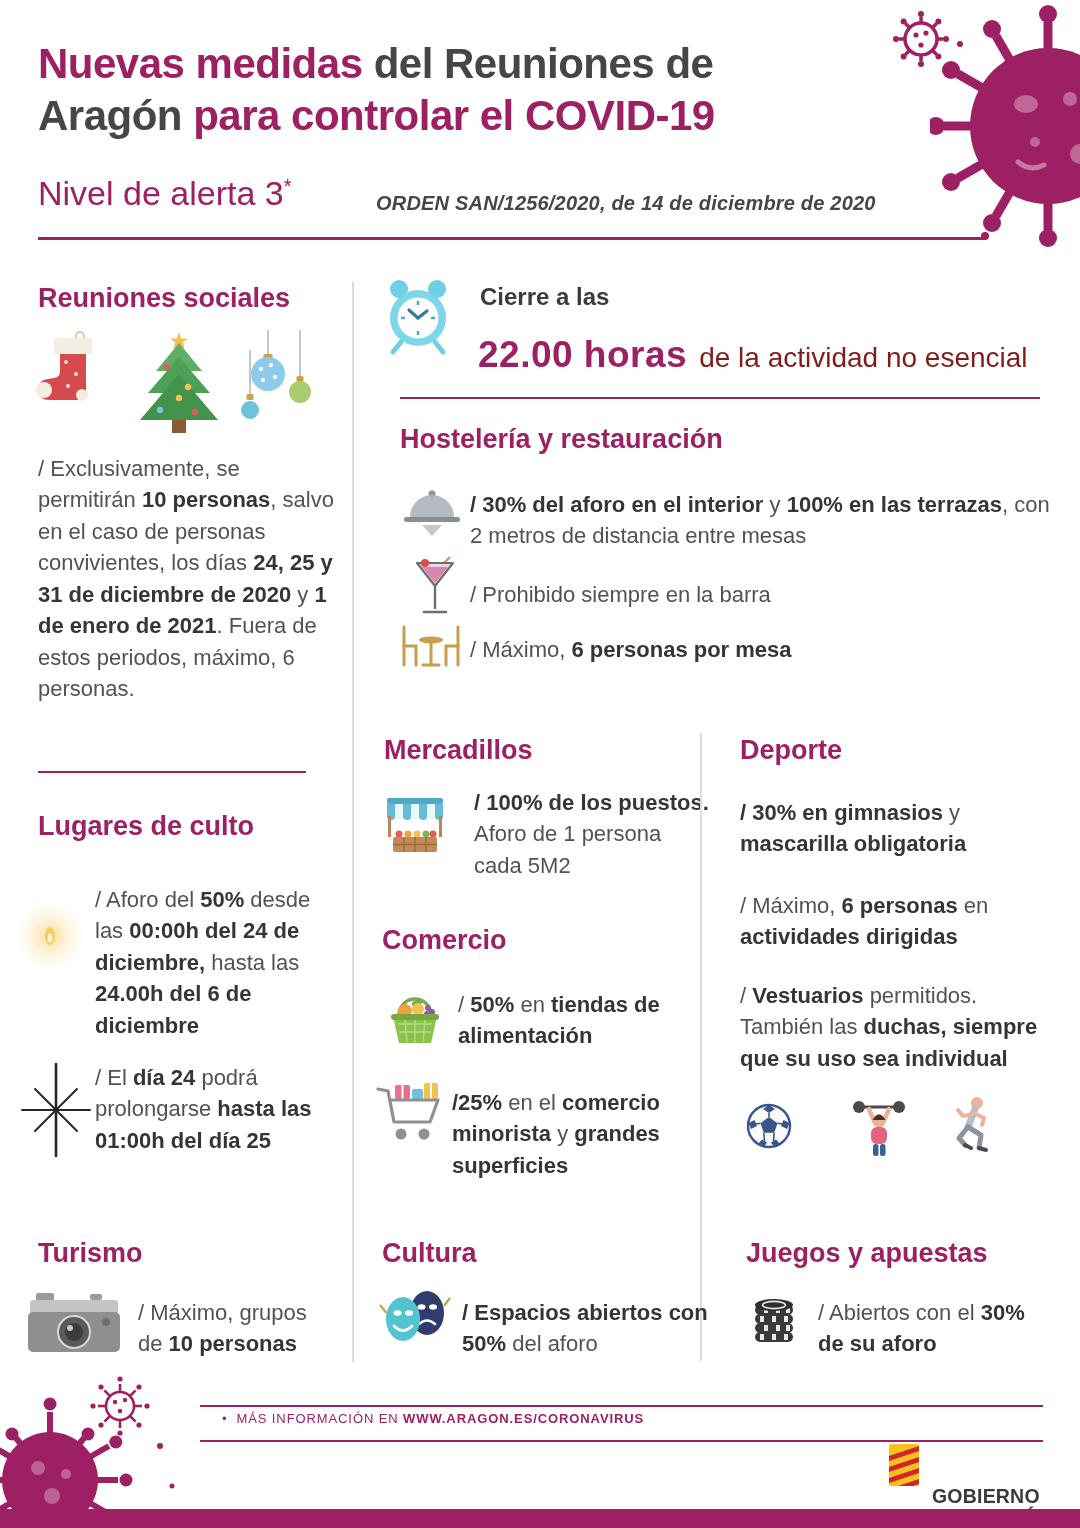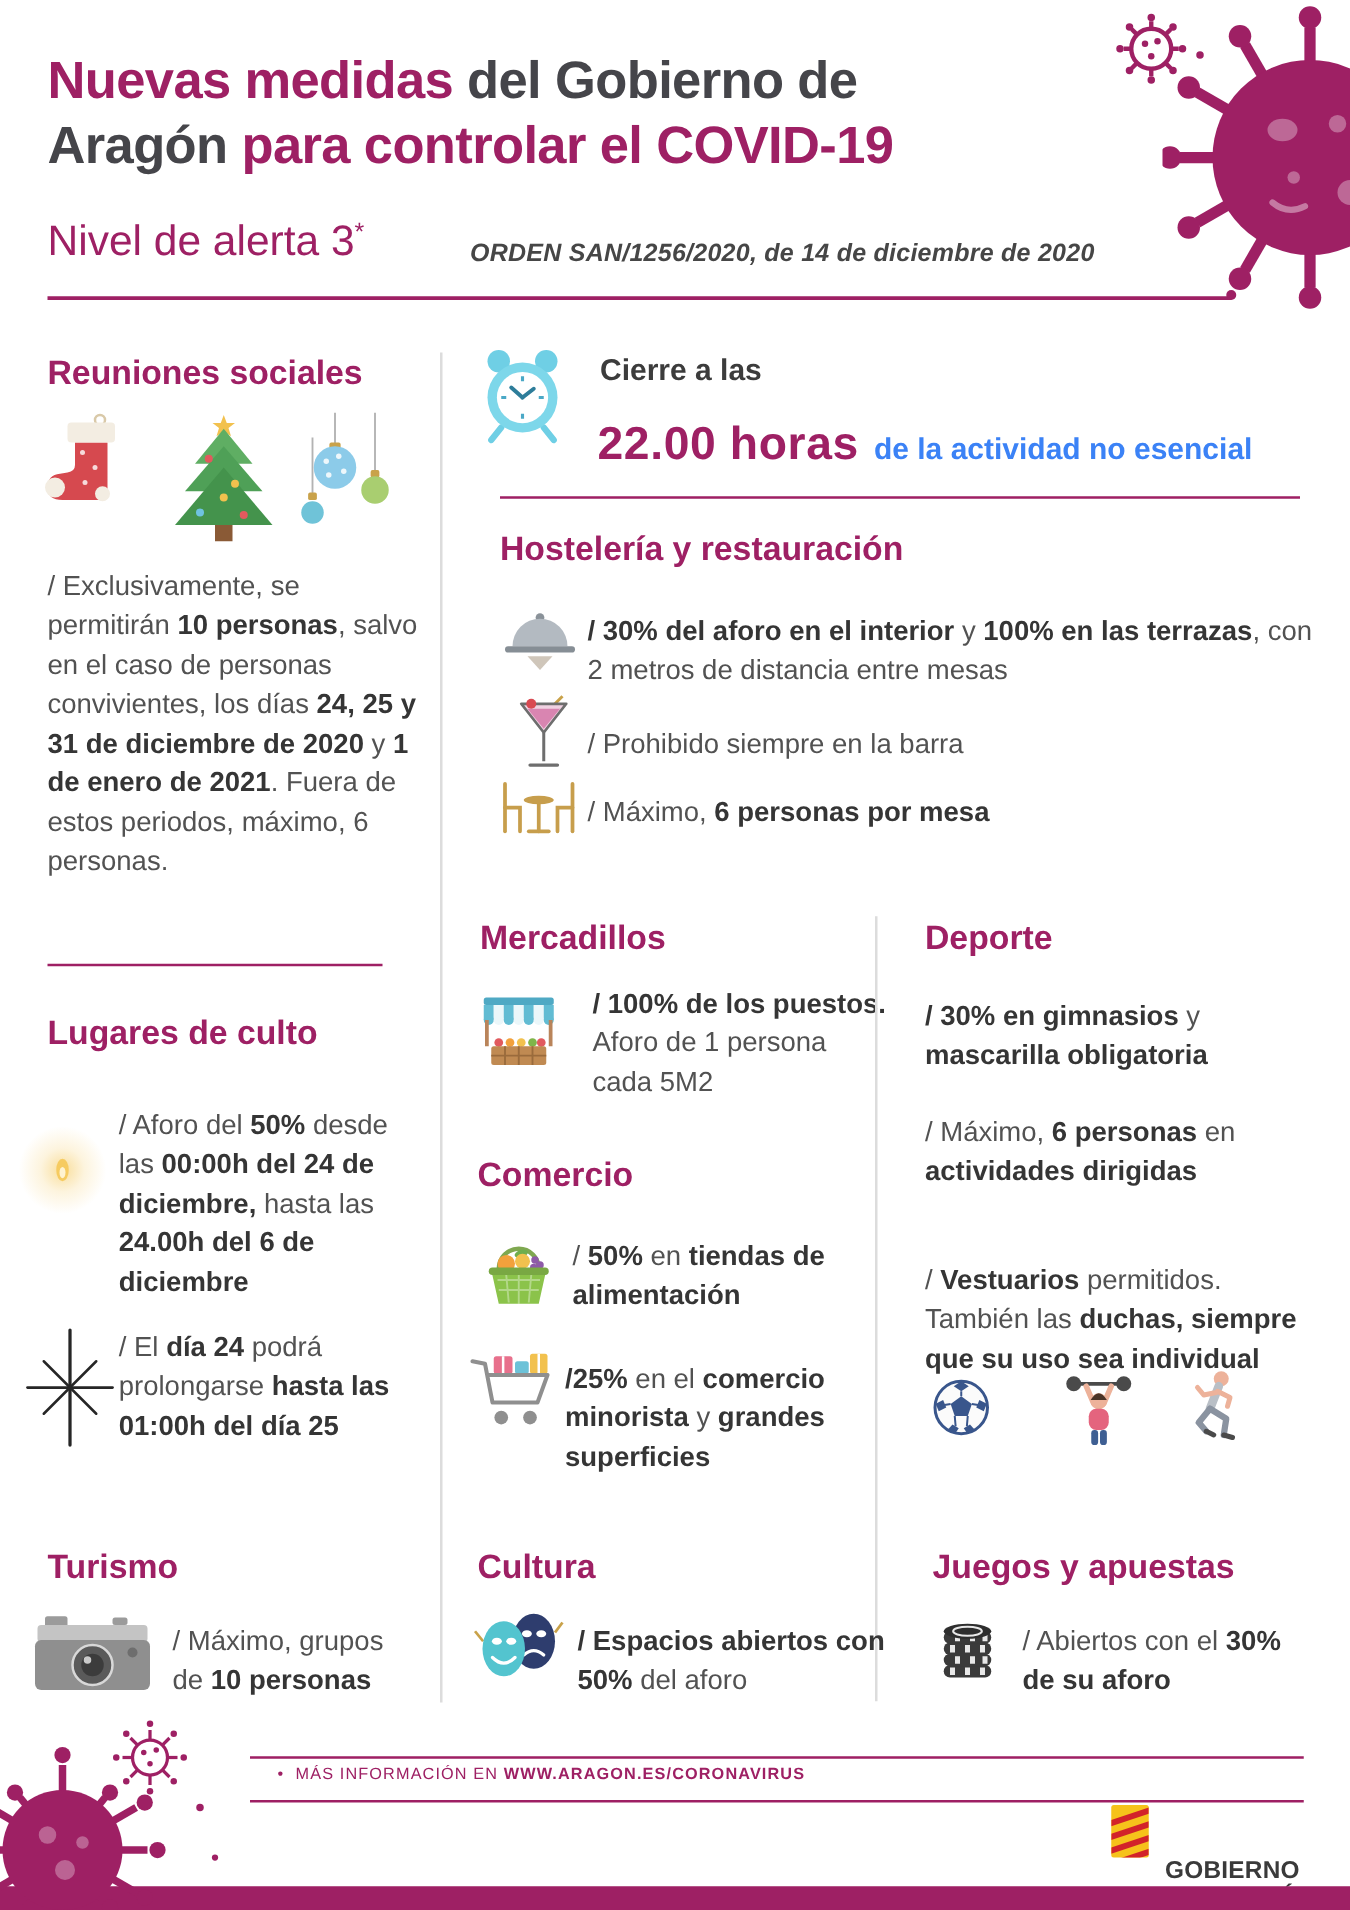--- a/index.html
+++ b/index.html
@@ -42,28 +42,28 @@
   .p-culto2 { left:95px; top:1062px; width:248px; }
   .p-turismo { left:138px; top:1297px; width:190px; }
   .p-host1 { left:470px; top:489px; width:585px; }
   .p-host2 { left:470px; top:579px; width:500px; }
   .p-host3 { left:470px; top:634px; width:500px; }
   .p-merc { left:474px; top:787px; width:240px; }
   .p-com1 { left:458px; top:989px; width:245px; }
   .p-com2 { left:452px; top:1087px; width:250px; }
   .p-dep1 { left:740px; top:797px; width:308px; }
   .p-dep2 { left:740px; top:890px; width:308px; }
-  .p-dep3 { left:740px; top:980px; width:314px;margin-top:28px; }
+  .p-dep3 { left:740px; top:980px; width:314px; }
   .p-cultura { left:462px; top:1297px; width:248px; }
   .p-juegos { left:818px; top:1297px; width:230px; }
 
   .intro { left:480px; top:283px; font-size:24px; font-weight:700; color:#3C3C3C; }
   .time-row { left:478px; top:306px; display:flex; align-items:baseline; gap:12px; white-space:nowrap; }
   .time { font-size:37px; font-weight:700; color:#9E2064; letter-spacing:0.5px;margin-top:28px; }
-  .time-rest { font-size:24px; font-weight:700; color:#3b82f6; }
+  .time-rest { font-size:28px; font-weight:400; color:#7f1d1d; }
 
   .i-clock { left:378px; top:276px; }
   .i-xmas { left:34px; top:330px; }
   .i-candle { left:14px; top:900px; }
   .i-star { left:12px; top:1062px; }
   .i-camera { left:24px; top:1290px; }
   .i-cloche { left:402px; top:484px; }
   .i-cocktail { left:414px; top:556px; }
   .i-table { left:396px; top:620px; }
   .i-stall { left:382px; top:793px; }
@@ -82,21 +82,21 @@
   .footinfo { left:222px; top:1411px; font-size:13px; letter-spacing:0.9px; color:#9E2064; display:flex; align-items:center; gap:9px; }
   .footinfo .url { font-weight:700; }
   .gov { left:932px; top:1446px; font-size:19.5px; font-weight:700; color:#3A3A3A; line-height:1.12; letter-spacing:0.2px;margin-top:40px; }
   .bottom-bar { left:0; top:1509px; width:1080px; height:19px; background:#9E2064; z-index:1; }
 </style>
 </head>
 <body>
 
 <div class="page">
 
-  <h1 class="abs title"><span class="accent">Nuevas medidas</span><span> del Gobierno de</span><br><span>Aragón </span><span class="accent">para controlar el COVID-19</span></h1>
+  <h1 class="abs title"><span class="accent">Nuevas medidas</span><span> del Reuniones de</span><br><span>Aragón </span><span class="accent">para controlar el COVID-19</span></h1>
 
   <div class="abs alert"><span>Nivel de alerta 3</span><sup>*</sup></div>
   <div class="abs order">ORDEN SAN/1256/2020, de 14 de diciembre de 2020</div>
   <div class="abs rule r-header"></div>
 
   <div class="abs v-top">
     <svg width="246" height="246" viewBox="0 0 246 246">
       <g stroke="#9E2064" stroke-width="9">
         <line x1="118" y1="122" x2="222" y2="122"></line>
           <line x1="118" y1="122" x2="208" y2="174"></line>

